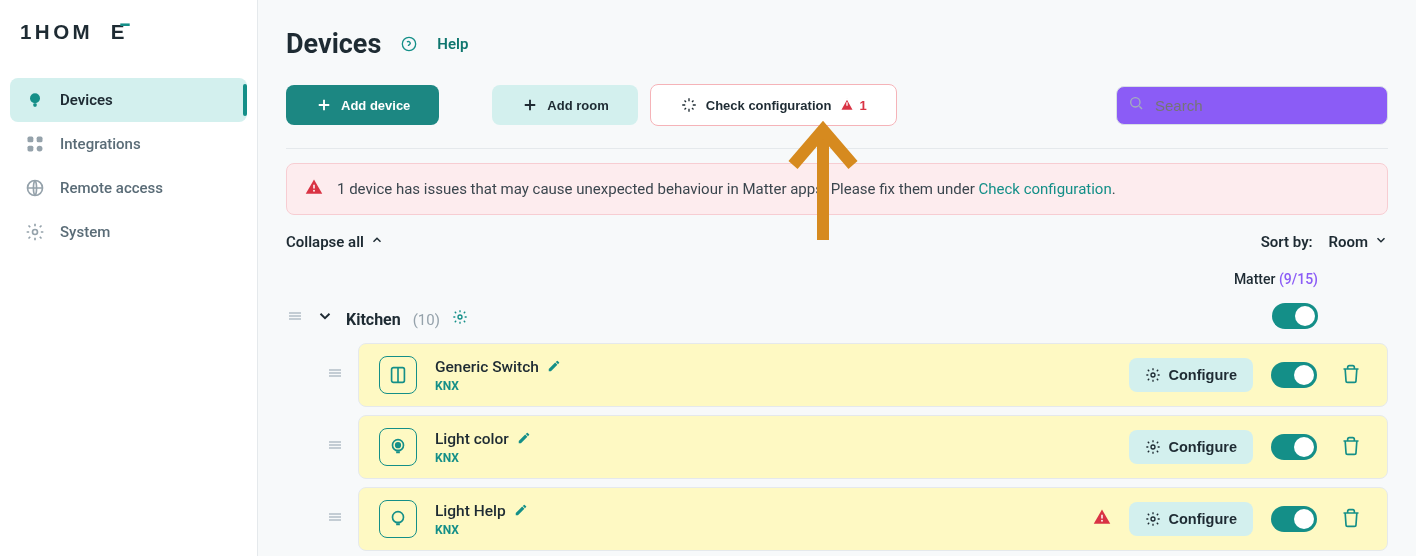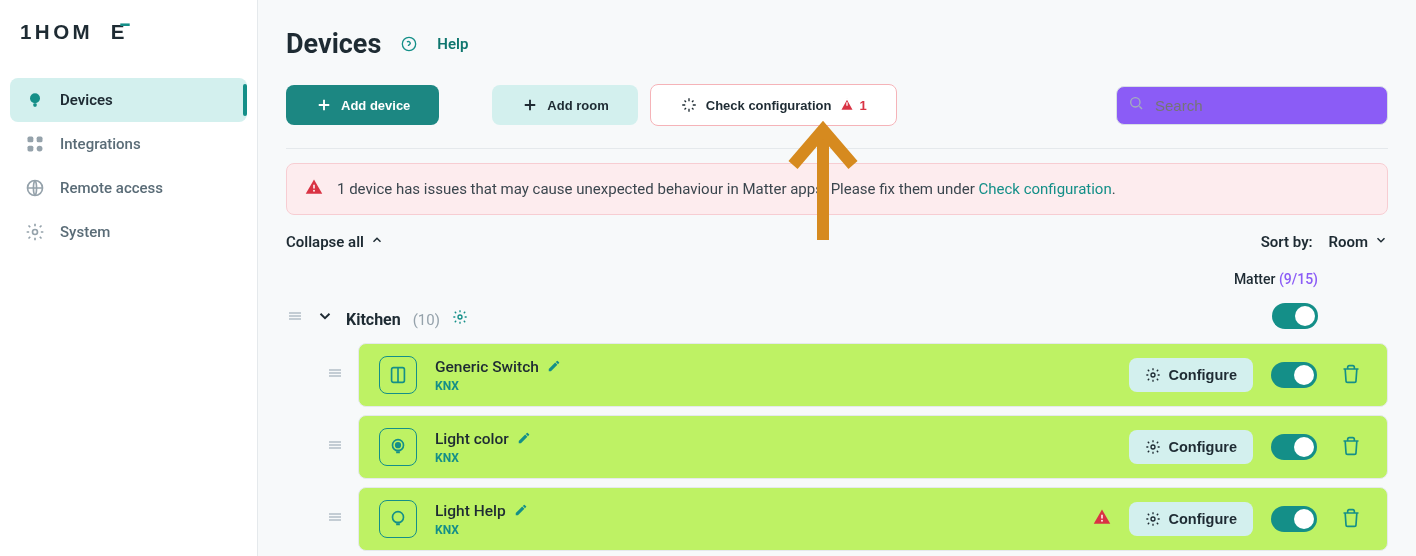--- a/index.html
+++ b/index.html
@@ -44,21 +44,21 @@
     .drag-handle { color: #b4bfc7; cursor: grab; }
     .chevron { cursor: pointer; }
     .room-name { font-weight: 700; font-size: 16px; }
     .room-count { color: #95a2ab; font-size: 15px; }
     .gear-small { color: #148f88; cursor: pointer; }
     
     .toggle { width: 46px; height: 26px; background: #148f88; border-radius: 13px; position: relative; cursor: pointer; flex-shrink: 0; }
     .toggle::after { content: ""; position: absolute; right: 3px; top: 3px; width: 20px; height: 20px; background: #fff; border-radius: 50%; }
     
     .device-row { display: flex; align-items: center; gap: 14px; margin-left: 40px; margin-bottom: 8px; }
-    .device-card { flex: 1; background: #bef264; border: 1px solid #e5e9ec; border-radius: 8px; padding: 12px 20px; display: flex; align-items: center; gap: 18px; }
+    .device-card { flex: 1; background: #fef9c3; border: 1px solid #e5e9ec; border-radius: 8px; padding: 12px 20px; display: flex; align-items: center; gap: 18px; }
     .dev-icon { width: 38px; height: 38px; border: 1.5px solid #148f88; border-radius: 8px; display: flex; align-items: center; justify-content: center; color: #148f88; flex-shrink: 0; }
     .dev-info { flex: 1; }
     .dev-name-row { display: flex; align-items: center; gap: 8px; }
     .dev-name { font-size: 15.5px; font-weight: 500; color: #1e2b33; }
     .edit-icon { color: #148f88; cursor: pointer; }
     .dev-proto { font-size: 12px; font-weight: 700; color: #148f88; margin-top: 2px; }
     .warn-icon-row { color: #d93344; flex-shrink: 0; }
     .configure-btn { background: #d3f0ee; color: #1e2b33; padding: 9px 16px; border-radius: 8px; font-weight: 600; font-size: 14.5px; display: inline-flex; align-items: center; gap: 8px; cursor: pointer; border: none; }
     .trash-btn { color: #148f88; cursor: pointer; background: none; border: none; padding: 6px; }
     

